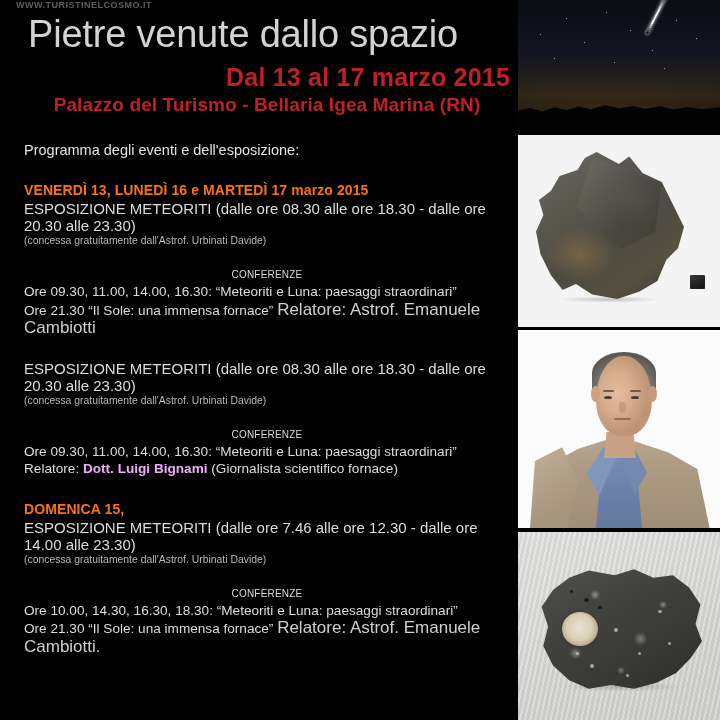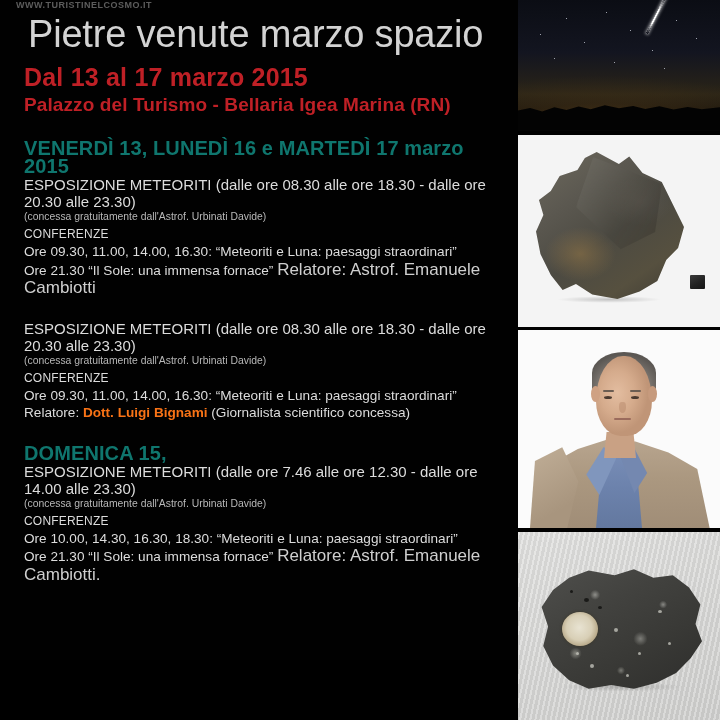--- a/index.html
+++ b/index.html
@@ -34,56 +34,58 @@
   .title-sub {
     font-size:38px; font-weight:normal; color:#d3d3d3;
     line-height:46px; padding-left:16px; margin-top:1px;
     letter-spacing:-0.2px;
   }
 
   .date-line {
     font-size:25px; font-weight:bold; color:#bf2026;
     padding-left:12px; margin-top:6px; line-height:29px;
     letter-spacing:.2px;
+    text-align:right;
   }
   .venue-line {
     font-size:19px; font-weight:bold; color:#bf2026;
-    padding-left:12px; line-height:25px; letter-spacing:.1px;
+    padding-left:12px; line-height:25px; letter-spacing:.1px;text-align:center;
   }
 
   .program-intro {
     font-size:14.5px; color:#e3e3e3; padding-left:12px;
     margin-top:24px; line-height:18px;
   }
 
   .day-block { padding-left:12px; }
   .day-block.first { margin-top:22px; }
   .day-block.spaced { margin-top:22px; }
 
   .day-head {
-    font-size:20px; font-weight:bold; color:#0f766e;
+    font-size:14px; font-weight:bold; color:#f97316;
     line-height:18px; letter-spacing:.1px;
   }
   .expo-line {
     font-size:15px; color:#dcdcdc; line-height:17px; margin-top:1px;
   }
   .concessa {
     font-size:10.4px; color:#b8b8b8; line-height:14px; margin-top:0px;
   }
   .conf-head {
-    font-size:12px; color:#dcdcdc; line-height:17px; margin-top:2px;
+    font-size:10px; color:#dcdcdc; line-height:17px; margin-top:18px;
     letter-spacing:.2px;
+    text-align:center;
   }
   .conf-line {
     font-size:13.6px; color:#dcdcdc; line-height:17.5px;
   }
   .conf-line .small {
     font-size:17px; color:#cfcfcf;
   }
-  .conf-line b { font-weight:bold; color:#f97316; }
+  .conf-line b { font-weight:bold; color:#f0abfc; }
 
   
   .right-col {
     position:absolute; left:518px; top:0; width:202px; height:720px;
     background:#000;
   }
   .photo { position:absolute; left:0; width:202px; overflow:hidden; }
 
   
   .ph-sky { top:0; height:131px;
@@ -216,41 +218,42 @@
 </head>
 <body>
 
 <div class="poster">
 
   <div class="left-col">
 
     <div class="site-url">WWW.TURISTINELCOSMO.IT</div>
 
 
-    <div class="title-sub">Pietre venute marzo spazio</div>
+    <div class="title-sub">Pietre venute dallo spazio</div>
 
     <div class="date-line">Dal 13 al 17 marzo 2015</div>
     <div class="venue-line">Palazzo del Turismo - Bellaria Igea Marina (RN)</div>
 
+    <div class="program-intro">Programma degli eventi e dell'esposizione:</div>
 
     <div class="day-block first">
       <div class="day-head">VENERDÌ 13, LUNEDÌ 16 e MARTEDÌ 17 marzo 2015</div>
       <div class="expo-line">ESPOSIZIONE METEORITI (dalle ore 08.30 alle ore 18.30 - dalle ore 20.30 alle 23.30)</div>
       <div class="concessa">(concessa gratuitamente dall'Astrof. Urbinati Davide)</div>
       <div class="conf-head">CONFERENZE</div>
       <div class="conf-line">Ore 09.30, 11.00, 14.00, 16.30: “Meteoriti e Luna: paesaggi straordinari”</div>
       <div class="conf-line"><span>Ore 21.30 “Il Sole: una immensa fornace”</span> <span class="small">Relatore: Astrof. Emanuele Cambiotti</span></div>
     </div>
 
     <div class="day-block spaced">
       <div class="expo-line">ESPOSIZIONE METEORITI (dalle ore 08.30 alle ore 18.30 - dalle ore 20.30 alle 23.30)</div>
       <div class="concessa">(concessa gratuitamente dall'Astrof. Urbinati Davide)</div>
       <div class="conf-head">CONFERENZE</div>
       <div class="conf-line">Ore 09.30, 11.00, 14.00, 16.30: “Meteoriti e Luna: paesaggi straordinari”</div>
-      <div class="conf-line"><span>Relatore: </span><b>Dott. Luigi Bignami</b><span> (Giornalista scientifico concessa)</span></div>
+      <div class="conf-line"><span>Relatore: </span><b>Dott. Luigi Bignami</b><span> (Giornalista scientifico fornace)</span></div>
     </div>
 
     <div class="day-block spaced">
       <div class="day-head">DOMENICA 15,</div>
       <div class="expo-line">ESPOSIZIONE METEORITI (dalle ore 7.46 alle ore 12.30 - dalle ore 14.00 alle 23.30)</div>
       <div class="concessa">(concessa gratuitamente dall'Astrof. Urbinati Davide)</div>
       <div class="conf-head">CONFERENZE</div>
       <div class="conf-line">Ore 10.00, 14.30, 16.30, 18.30: “Meteoriti e Luna: paesaggi straordinari”</div>
       <div class="conf-line"><span>Ore 21.30 “Il Sole: una immensa fornace”</span> <span class="small">Relatore: Astrof. Emanuele Cambiotti.</span></div>
     </div>

